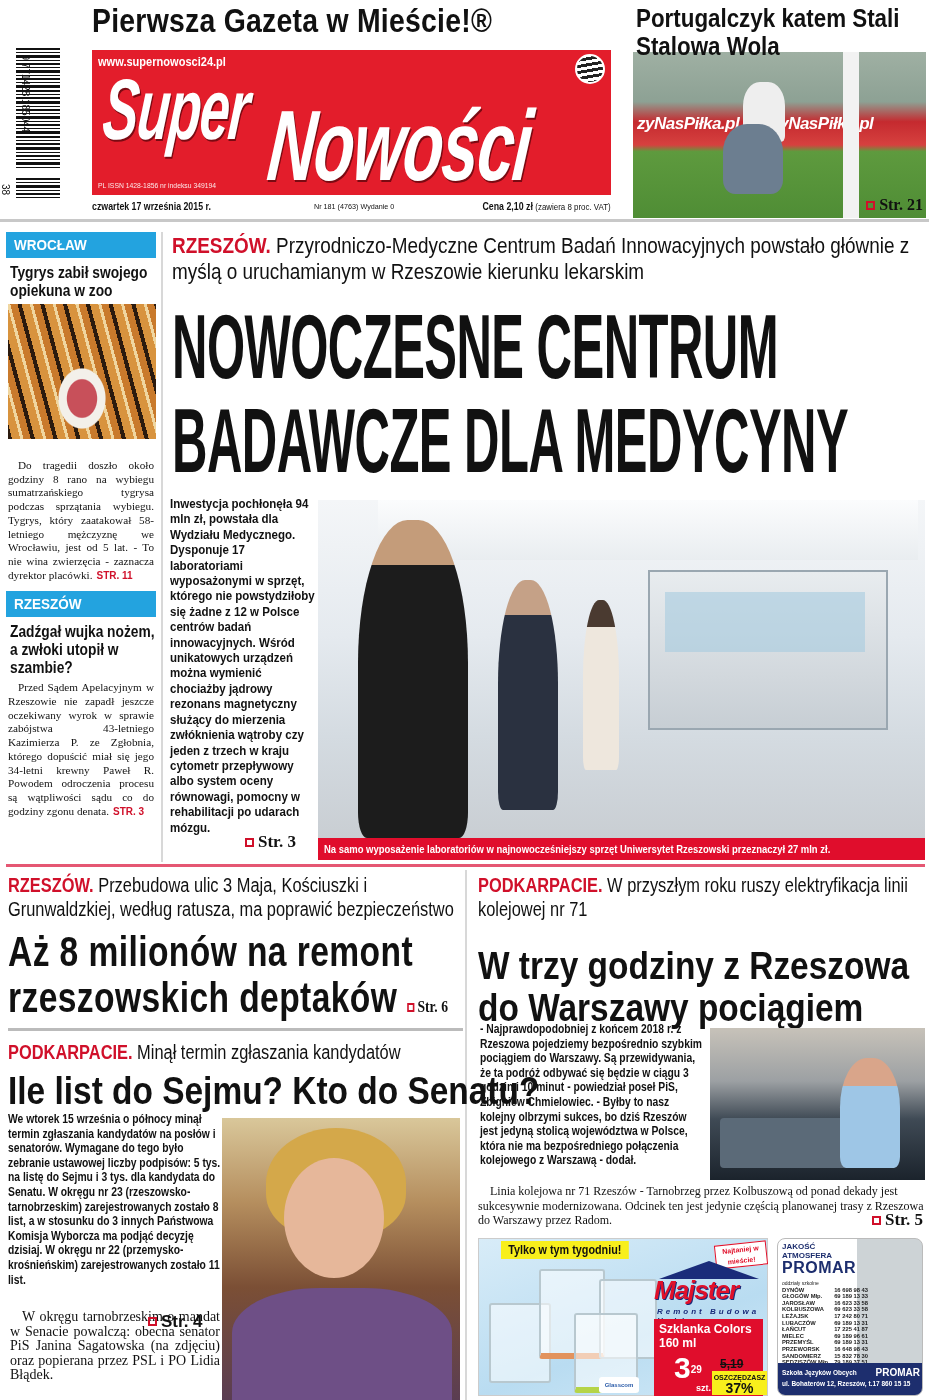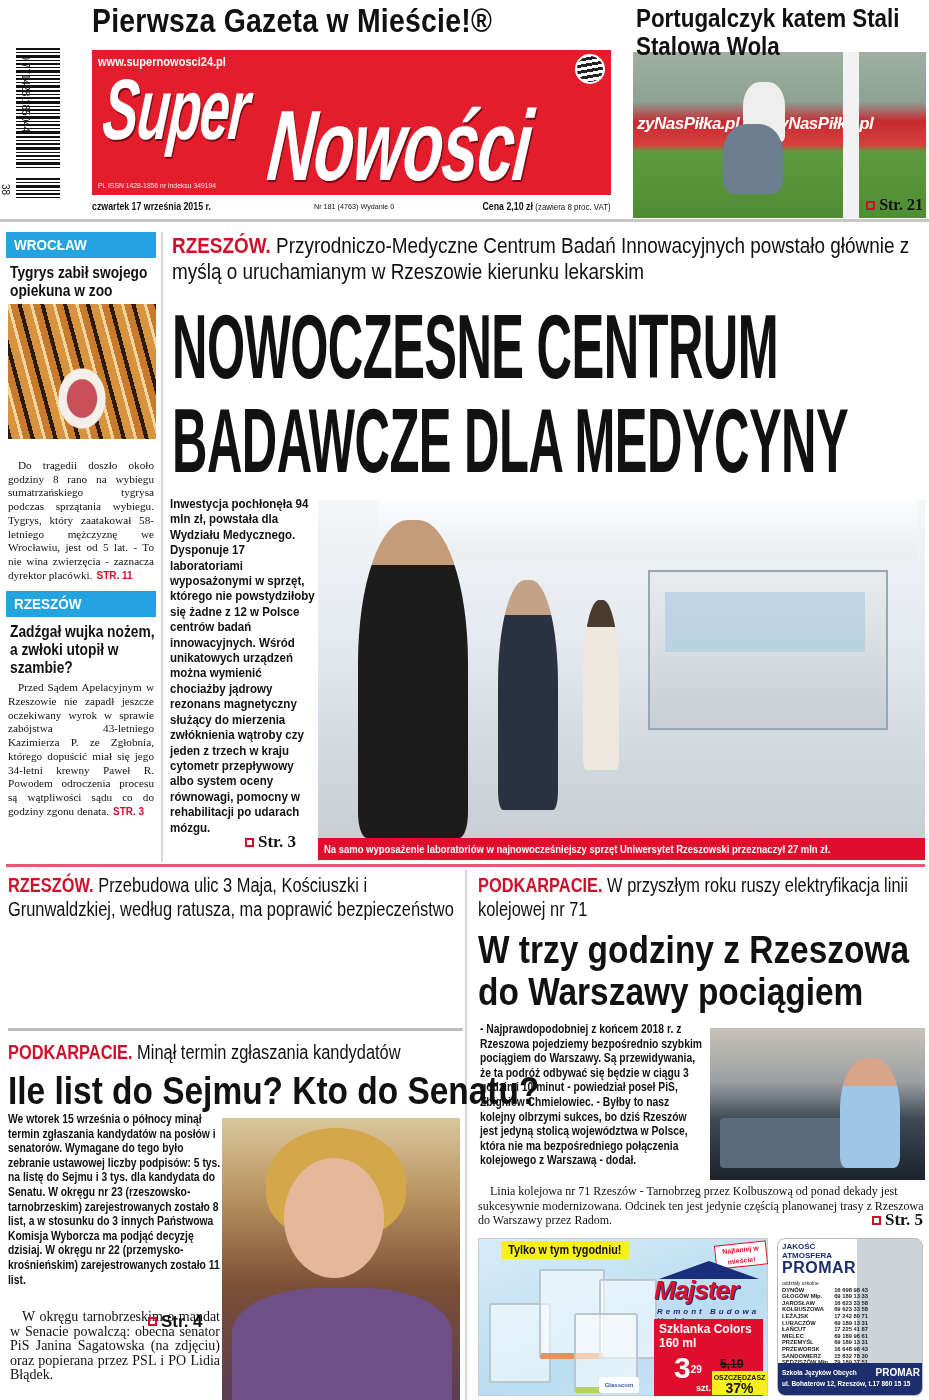--- a/index.html
+++ b/index.html
@@ -221,27 +221,31 @@
   <div class="hood"></div>
   <div class="man"></div>
   <div class="man2"></div>
   <div class="woman"></div>
 </div>
 <div id="caption" class="abs"><span>Na samo wyposażenie laboratoriów w najnowocześniejszy sprzęt Uniwersytet Rzeszowski przeznaczył 27 mln zł.</span></div>
 <div id="hrule2" class="abs"></div>
 
 <div id="deptak" class="abs">
   <div class="kicker"><b>RZESZÓW.</b> <span>Przebudowa ulic 3 Maja, Kościuszki i Grunwaldzkiej, według ratusza, ma poprawić bezpieczeństwo</span></div>
+  <div style="margin-top:8px">
+    <div class="bighead">Aż 8 milionów na remont</div>
+    <div class="bighead"><span>rzeszowskich deptaków</span> <span class="str-inline"><span class="sq"></span><span>Str. 6</span></span></div>
+  </div>
 </div>
 <div id="hrule3" class="abs"></div>
 <div id="vrule2" class="abs"></div>
 
 <div id="train" class="abs">
   <div class="kicker"><b>PODKARPACIE.</b> <span>W przyszłym roku ruszy elektryfikacja linii kolejowej nr 71</span></div>
-  <div style="margin-top:8px">
+  <div style="margin-top:24px">
     <div class="normhead">W trzy godziny z Rzeszowa</div>
     <div class="normhead">do Warszawy pociągiem</div>
   </div>
 </div>
 <div id="trainbody" class="abs">
     <p>- Najprawdopodobniej z końcem 2018 r. z Rzeszowa pojedziemy bezpośrednio szybkim pociągiem do Warszawy. Są przewidywania, że ta podróż odbywać się będzie w ciągu 3 godzin i 10 minut - powiedział poseł PiS, Zbigniew Chmielowiec. - Byłby to nasz kolejny olbrzymi sukces, bo dziś Rzeszów jest jedyną stolicą województwa w Polsce, która nie ma bezpośredniego połączenia kolejowego z Warszawą - dodał.</p>
   </div>
 <div id="trainphoto" class="abs">
   <div class="panel"></div>
   <div class="driver"></div>

